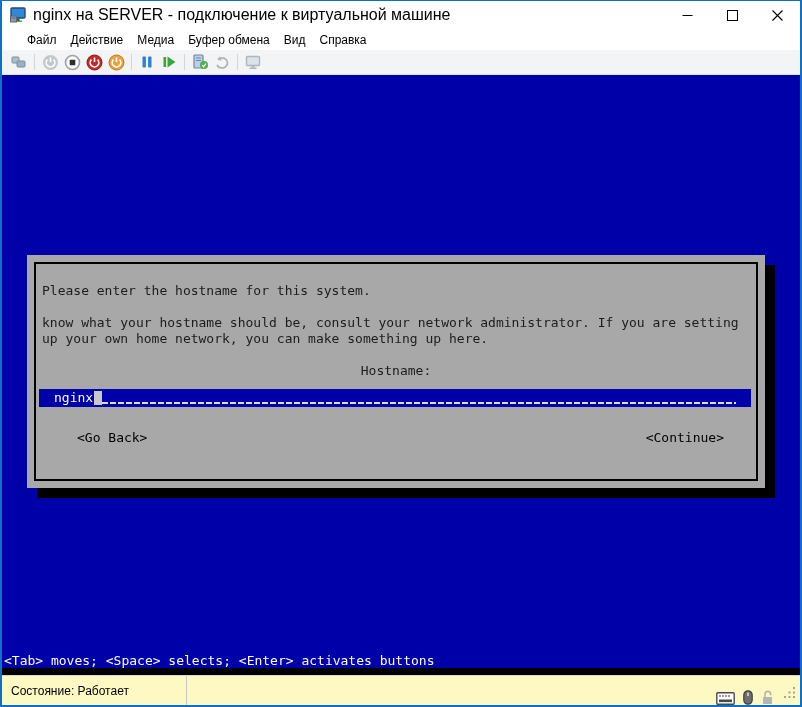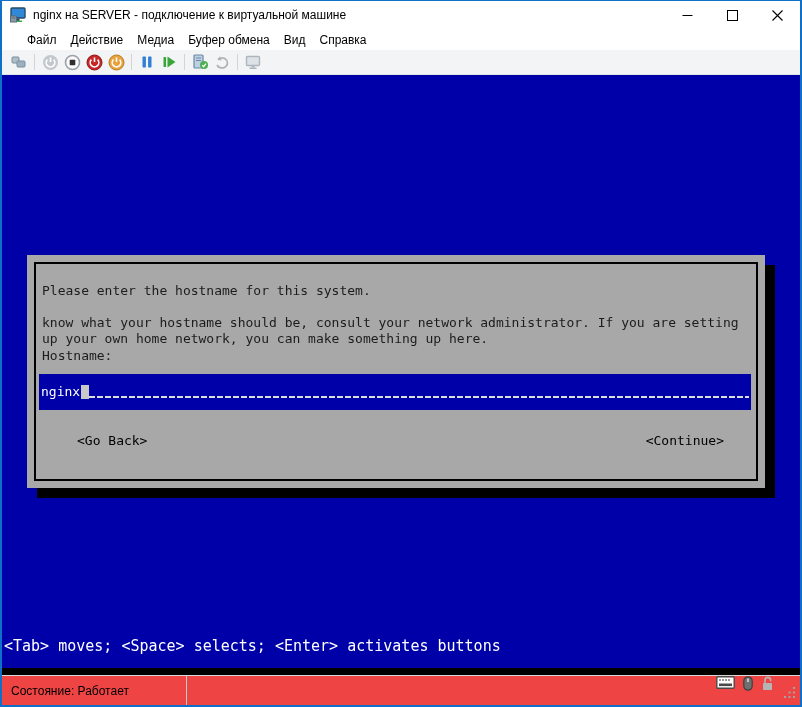--- a/index.html
+++ b/index.html
@@ -4,21 +4,21 @@
 <style>
   * { margin:0; padding:0; box-sizing:border-box; }
   body { width:802px; height:707px; font-family:"Liberation Sans", sans-serif; background:#fff; }
 
   .win { width:802px; height:707px; border:2px solid #0e70c8; border-top-width:1px;
          display:flex; flex-direction:column; background:#fff; }
 
   
   .titlebar { height:28px; display:flex; align-items:center; background:#fff; flex:0 0 auto; }
   .titlebar .app-icon { margin:0 6px 0 8px; width:17px; height:16px; flex:0 0 auto; }
-  .titlebar .title { font-size:12px; color:#000; white-space:nowrap; }
+  .titlebar .title { font-size:16px; color:#000; white-space:nowrap; }
   .caption-btns { margin-left:auto; display:flex; height:100%; }
   .caption-btn { width:45px; height:100%; display:flex; align-items:center; justify-content:center; }
 
   
   .menubar { height:21px; display:flex; align-items:center; background:#fff; padding-left:18px; flex:0 0 auto; }
   .menu-item { font-size:12px; color:#000; padding:2px 7px; cursor:default; }
 
   
   .toolbar { height:25px; background:#f3f4f5; border-bottom:1px solid #e2e2e2; display:flex; align-items:center; padding-left:6px; flex:0 0 auto; }
   .tbtn { width:22px; height:20px; display:flex; align-items:center; justify-content:center; }
@@ -31,35 +31,35 @@
 
   .dlg-shadow { position:absolute; left:35px; top:190px; width:738px; height:233px; background:#000; }
   .dlg { position:absolute; left:25px; top:180px; width:738px; height:233px; background:#a8a8a8; }
   .dlg-border { position:absolute; left:7px; top:7px; right:7px; bottom:7px; border:2px solid #000; }
   .dlg-title { position:absolute; top:0; left:50%; transform:translateX(-50%); height:16px; line-height:16px;
                background:#a8a8a8; color:#b03030; font-size:13px; padding:0 7px; white-space:nowrap;
                border-left:2px solid #000; border-right:2px solid #000; }
   .dlg-content { position:absolute; left:15px; right:15px; top:28px; color:#1c1c1c; font-size:13px; line-height:16px; }
   .tline { white-space:pre; }
   .spacer16 { height:16px; }
-  .hostrow { margin-top:1px; }
-  .entry { margin-top:10px; height:36px; background:#0000a8; display:flex; align-items:center;
-           padding:0 2px; width:712px; margin-left:-3px; }
+  .hostrow { margin-top:16px;text-align:center; }
+  .entry { margin-top:10px; height:18px; background:#0000a8; display:flex; align-items:center;
+           padding:0 15px; width:712px; margin-left:-3px; }
   .entry .val { color:#fff; font-size:13px; line-height:16px; white-space:pre; }
   .entry .cursor { width:8px; height:14px; background:#c8c8c8; margin-left:1px; flex:0 0 auto; }
   .entry .fill { flex:1; height:16px; align-self:center;
                  background:repeating-linear-gradient(90deg,#dcdcdc 0 6px,transparent 6px 8px);
                  background-size:8px 2px; background-repeat:repeat-x; background-position:0 12px; }
   .btnrow { margin-top:23px; display:flex; justify-content:space-between; padding-left:35px; padding-right:26px; }
   .tui-btn { color:#000000; font-size:13px; white-space:pre; }
 
-  .vmhint { position:absolute; left:2px; bottom:20px; height:18px; line-height:18px; color:#fff; font-size:15px; white-space:pre; }
-
-  
-  .statusbar { flex:1; background:#ef4444; border-top:1px solid #d9d9d9; display:flex; align-items:flex-start; }
+  .vmhint { position:absolute; left:2px; bottom:5px; height:18px; line-height:18px; color:#fff; font-size:13px; white-space:pre; }
+
+  
+  .statusbar { flex:1; background:#fef9c3; border-top:1px solid #d9d9d9; display:flex; align-items:flex-end; }
   .status-text { font-size:12px; color:#000; padding-left:9px; }
   .status-left { width:185px; height:100%; display:flex; align-items:center; border-right:1px solid #c9c9c9; }
   .status-spacer { flex:1; }
   .sicon { margin-right:8px; display:flex; align-items:center; }
   .grip { margin:0 3px 2px 2px; align-self:flex-end; }
 </style>
 </head>
 <body>
 
 <div class="win">

